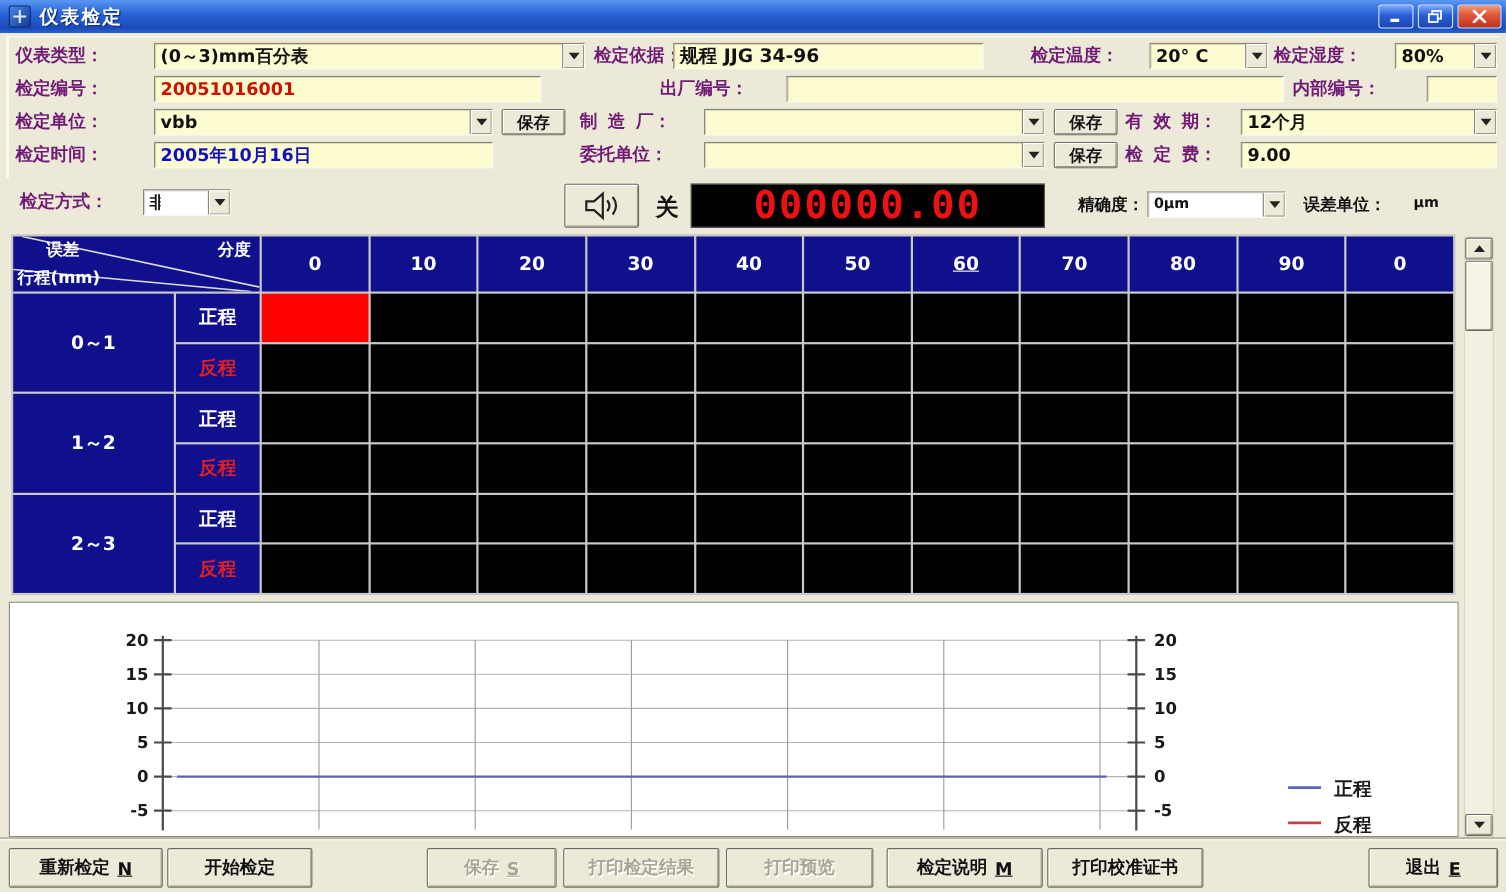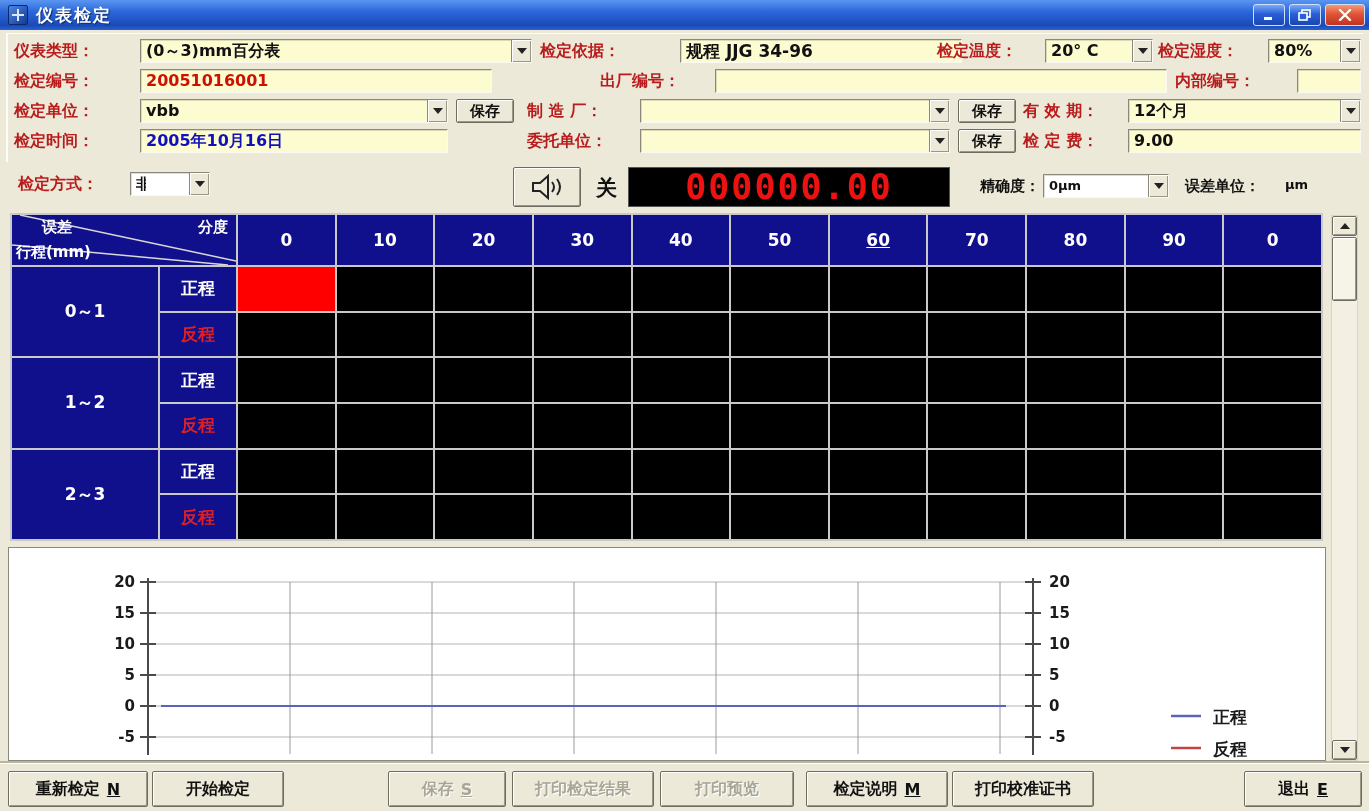--- a/index.html
+++ b/index.html
@@ -17,21 +17,21 @@
   .title-text { color:#fff; font-weight:bold; font-size:17px; margin-left:8px;
     text-shadow:1px 1px 1px #0a2a70; letter-spacing:2px; }
   .winbtn { position:absolute; top:4px; height:22px; border-radius:3px;
     border:1px solid #cfe0ff; display:flex; align-items:center; justify-content:center; }
   .winbtn.blue { background:linear-gradient(180deg,#7aaaf8,#2a5ed8 45%,#1a46b0); }
   .winbtn.red  { background:linear-gradient(180deg,#f49a74,#e05438 45%,#c03420); }
 
   
   .form-panel { left:6px; top:33px; width:1357px; height:129px;
     border-left:2px solid #fdfcf5; border-top:1px solid #fdfcf5; }
-  .flabel { height:24px; line-height:24px; font-size:16px; font-weight:bold; color:#b91c1c; white-space:nowrap; }
+  .flabel { height:24px; line-height:24px; font-size:16px; font-weight:bold; color:#701a75; white-space:nowrap;font-family:Liberation Mono, monospace; }
   .field { height:24px; background:#fdfbd0; border:1px solid;
     border-color:#8a887c #fbfaf2 #fbfaf2 #8a887c; box-shadow:inset 1px 1px 0 rgba(120,120,100,.25);
     font-size:16px; font-weight:bold; color:#111; line-height:22px; padding:0 5px; white-space:nowrap; overflow:hidden; }
   .field.white { background:#fff; font-weight:bold; }
   .field.red-text  { color:#cc1100; }
   .field.blue-text { color:#1111bb; }
   .combo { display:flex; align-items:stretch; padding:0; }
   .combo .ctext { flex:1; padding:0 5px; line-height:22px; overflow:hidden; white-space:nowrap; }
   .carrow { width:20px; background:#ece9d8; border-left:1px solid #8a887c;
     box-shadow:inset 1px 1px 0 #fff, inset -1px -1px 0 #9a9789;
@@ -116,21 +116,21 @@
 <div class="abs form-panel"></div>
 
 <div class="abs flabel" style="left:14px;top:39px;">仪表类型：</div>
 <div class="abs field combo" style="left:140px;top:39px;width:392px;">
   <span class="ctext">(0～3)mm百分表</span>
   <span class="carrow">
       <span class="tri-down"></span>
     </span>
 </div>
 <div class="abs flabel" style="left:540px;top:39px;">检定依据：</div>
-<div class="abs field" style="left:680px;top:39px;width:282px;font-size:17px;">规程 JJG 34-96</div>
+<div class="abs field" style="left:612px;top:39px;width:282px;font-size:17px;">规程 JJG 34-96</div>
 <div class="abs flabel" style="left:937px;top:39px;">检定温度：</div>
 <div class="abs field combo" style="left:1045px;top:39px;width:108px;">
   <span class="ctext">20° C</span>
   <span class="carrow">
       <span class="tri-down"></span>
     </span>
 </div>
 <div class="abs flabel" style="left:1158px;top:39px;">检定湿度：</div>
 <div class="abs field combo" style="left:1268px;top:39px;width:93px;">
   <span class="ctext">80%</span>

